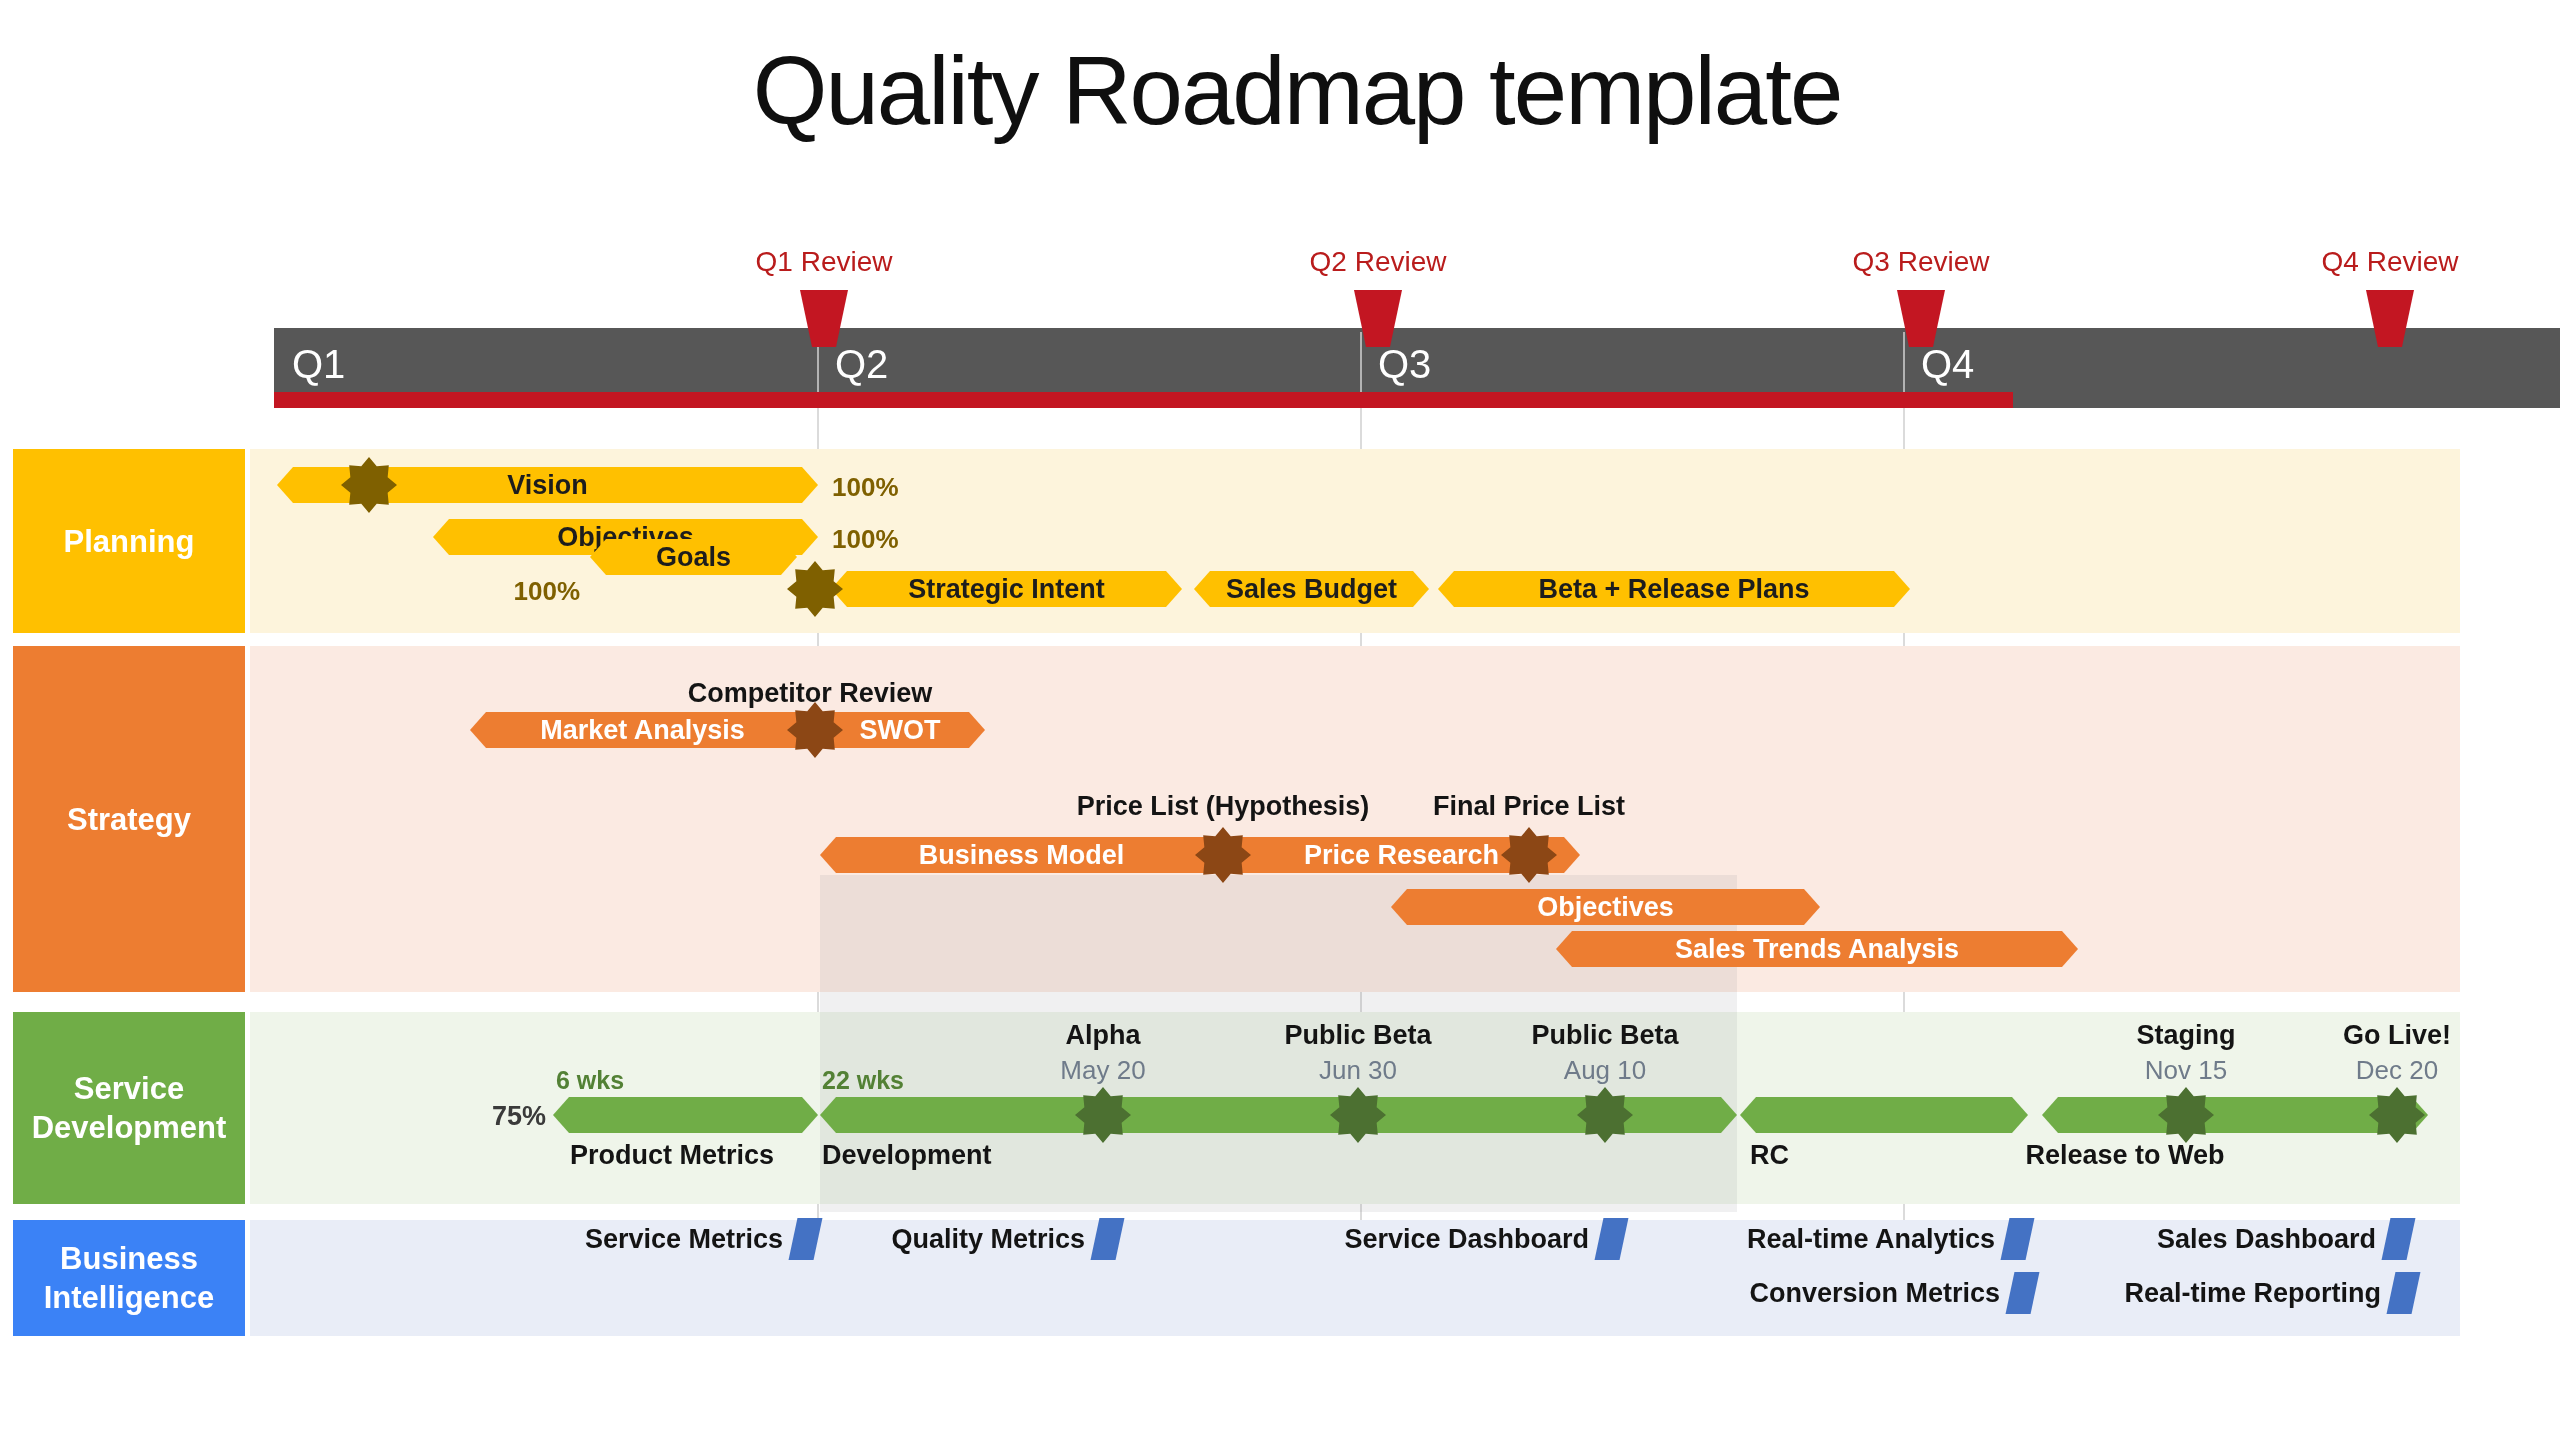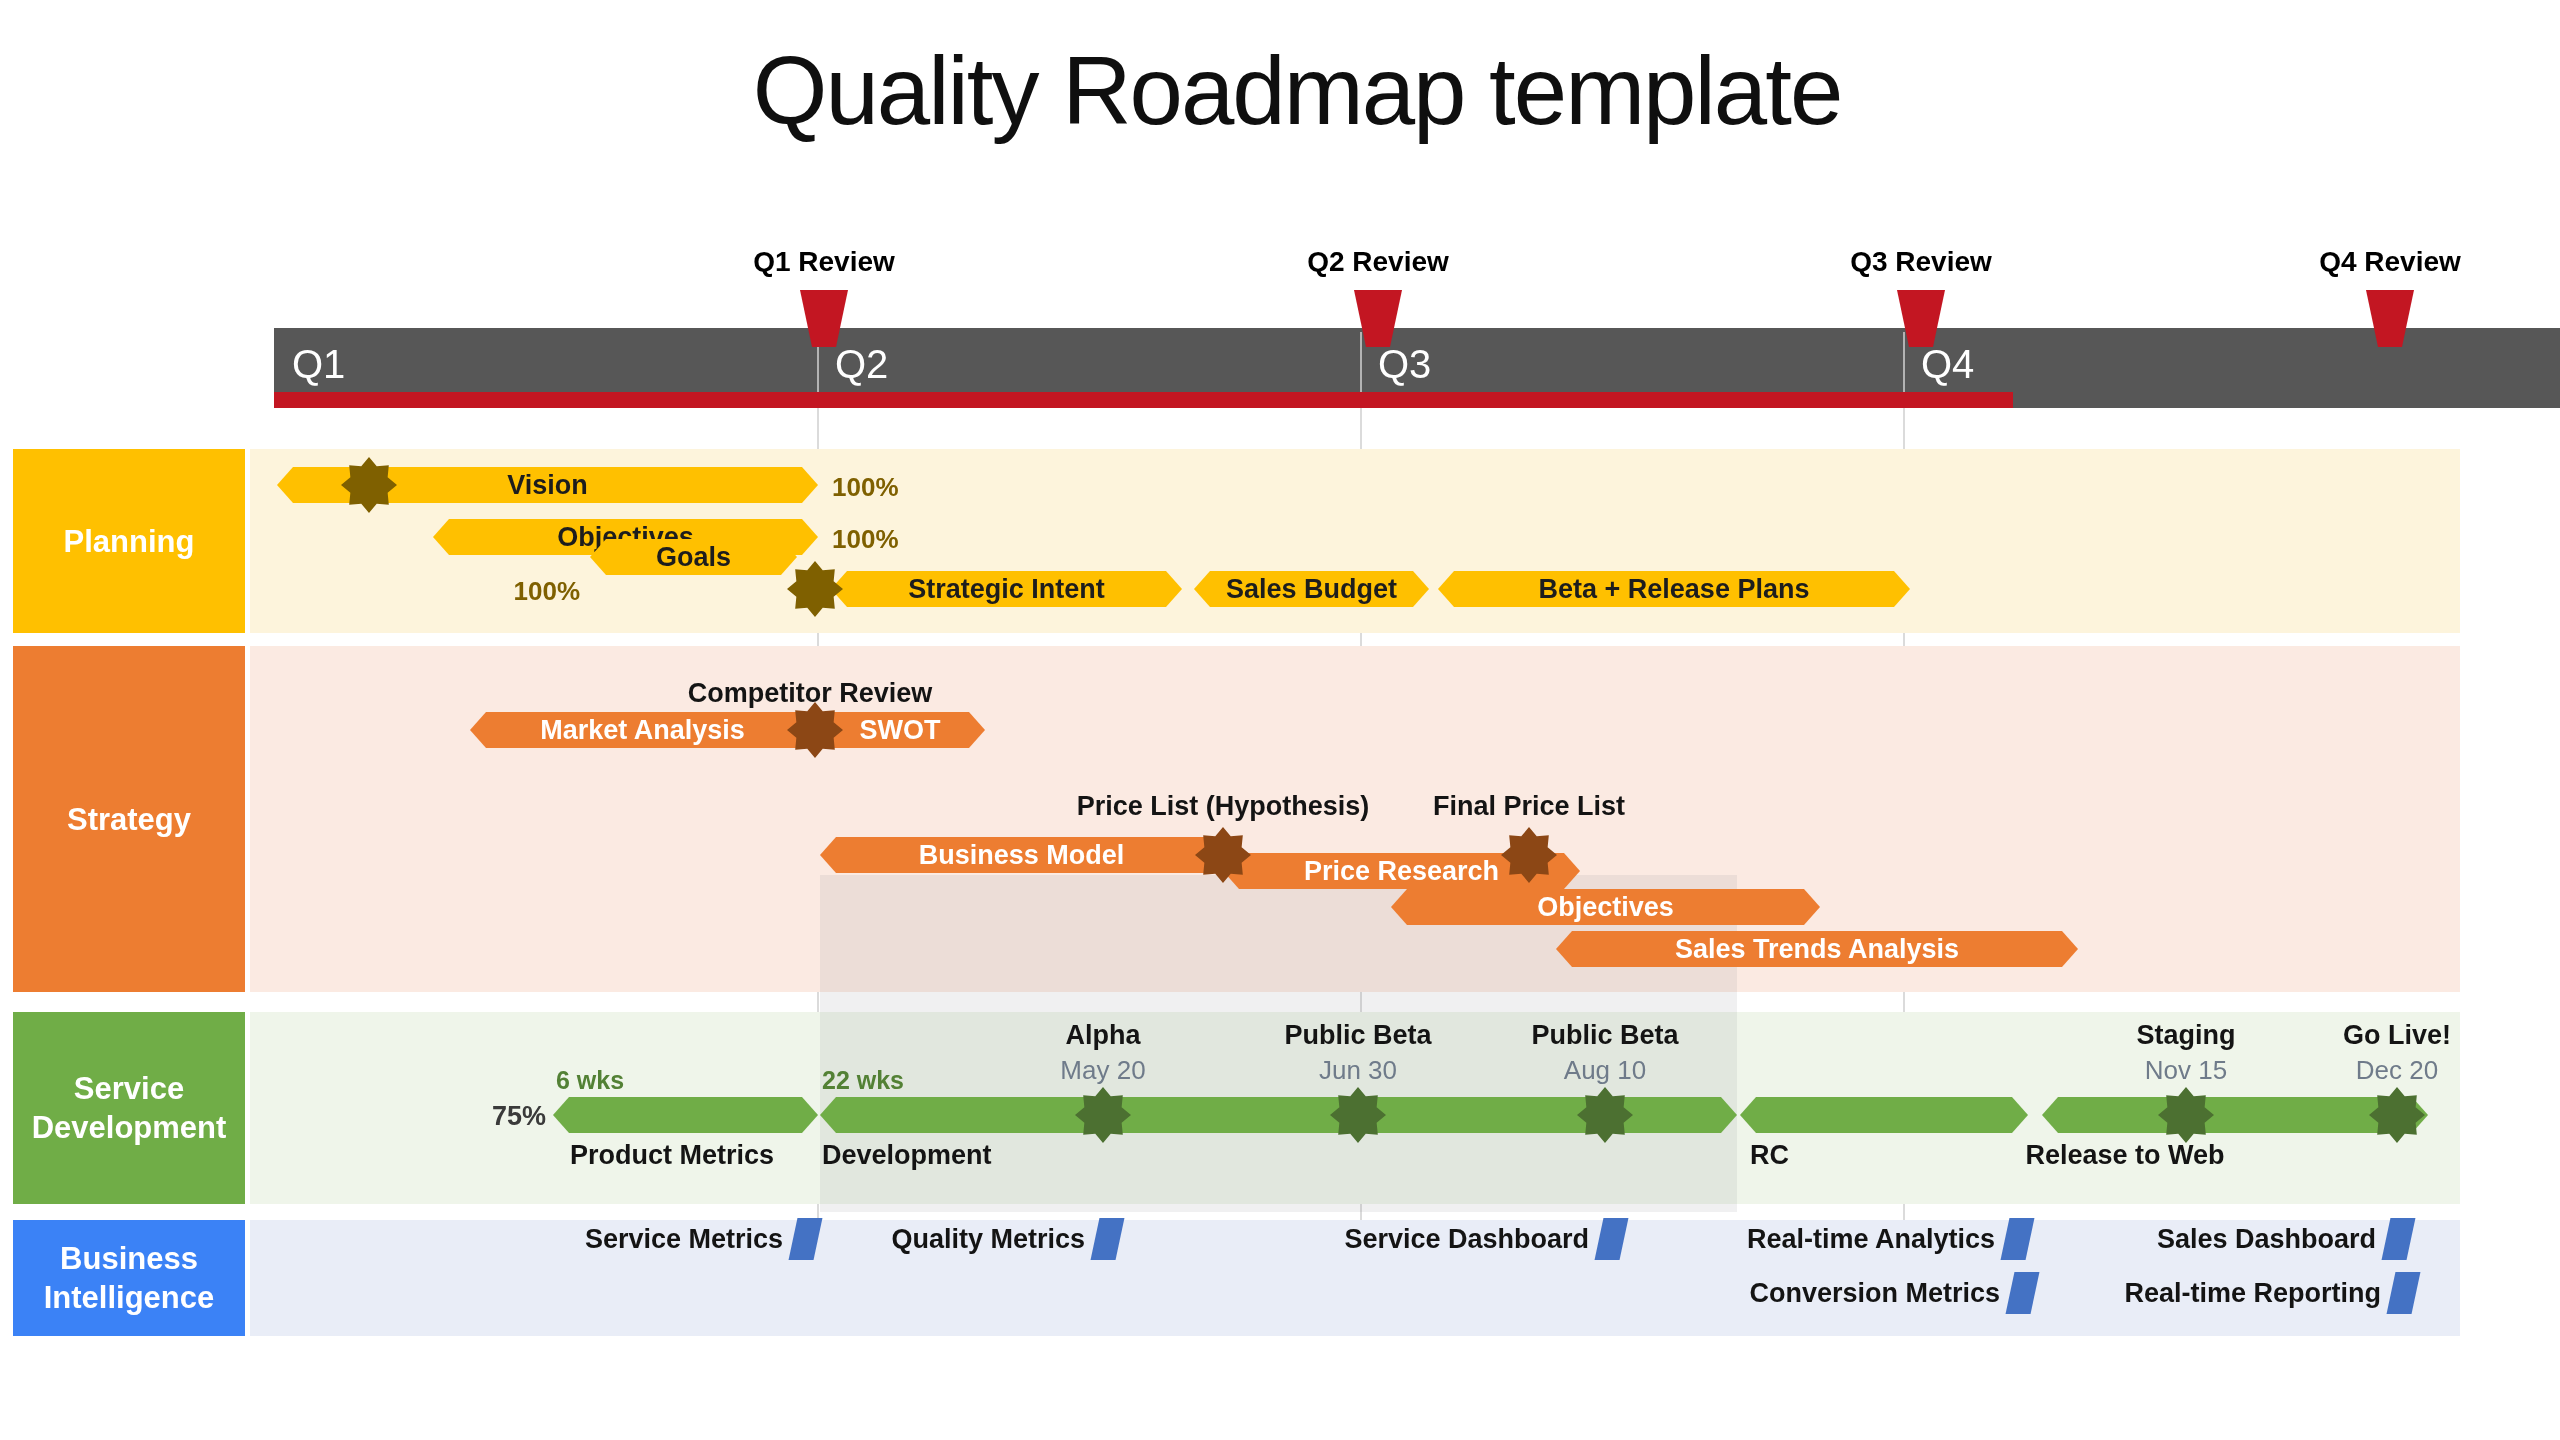--- a/index.html
+++ b/index.html
@@ -11,21 +11,21 @@
     position:absolute;top:36px;left:1297px;transform:translateX(-50%);
     font-size:96px;font-weight:400;letter-spacing:-2px;color:#0f0f0f;white-space:nowrap;
   }
   
   .tl-bar{position:absolute;left:274px;top:328px;width:2465px;height:80px;background:#575757;}
   .tl-progress{position:absolute;left:0;bottom:0;width:1739px;height:16px;background:#C31622;}
   .q-label{position:absolute;top:14px;color:#fff;font-size:40px;font-weight:400;}
   .q-tick{position:absolute;top:4px;width:2px;height:60px;background:rgba(255,255,255,.55);}
   .review-marker{position:absolute;top:290px;width:48px;height:57px;background:#C31622;
     clip-path:polygon(0 0,100% 0,75% 100%,25% 100%);}
-  .review-label{position:absolute;top:246px;transform:translateX(-50%);font-size:28px;font-weight:bold;white-space:nowrap;color:#000000;}
+  .review-label{position:absolute;top:246px;transform:translateX(-50%);font-size:28px;font-weight:normal;white-space:nowrap;color:#b91c1c;}
   .gridline{position:absolute;top:408px;height:928px;width:2px;background:#DBDBDB;}
   
   .row-block{position:absolute;left:13px;width:232px;display:flex;align-items:center;justify-content:center;
     color:#fff;font-weight:bold;font-size:31px;line-height:39px;text-align:center;}
   .row-band{position:absolute;left:250px;width:2210px;}
   .overlay{position:absolute;left:820px;top:875px;width:917px;height:337px;background:rgba(118,120,132,.11);}
   
   .bar{position:absolute;height:36px;display:flex;align-items:center;justify-content:center;
     font-weight:bold;font-size:27px;white-space:nowrap;
     clip-path:polygon(16px 0,calc(100% - 16px) 0,100% 50%,calc(100% - 16px) 100%,16px 100%,0 50%);}
@@ -136,21 +136,21 @@
   <div class="bar orange" style="left:815px;top:712px;width:170px;">
     <span>SWOT</span>
     </div>
   <div class="star orange" style="left:787px;top:702px;"></div>
 
   <div class="note center" style="left:1223px;top:791px;">Price List (Hypothesis)</div>
   <div class="note center" style="left:1529px;top:791px;">Final Price List</div>
   <div class="bar orange" style="left:820px;top:837px;width:403px;">
     <span>Business Model</span>
     </div>
-  <div class="bar orange" style="left:1223px;top:837px;width:357px;margin-top:16px;">
+  <div class="bar orange" style="left:1223px;top:837px;width:357px;">
     <span>Price Research</span>
     </div>
   <div class="star orange" style="left:1195px;top:827px;"></div>
   <div class="star orange" style="left:1501px;top:827px;"></div>
 
   <div class="bar orange" style="left:1391px;top:889px;width:429px;">
     <span>Objectives</span>
     </div>
   <div class="bar orange" style="left:1556px;top:931px;width:522px;">
     <span>Sales Trends Analysis</span>

